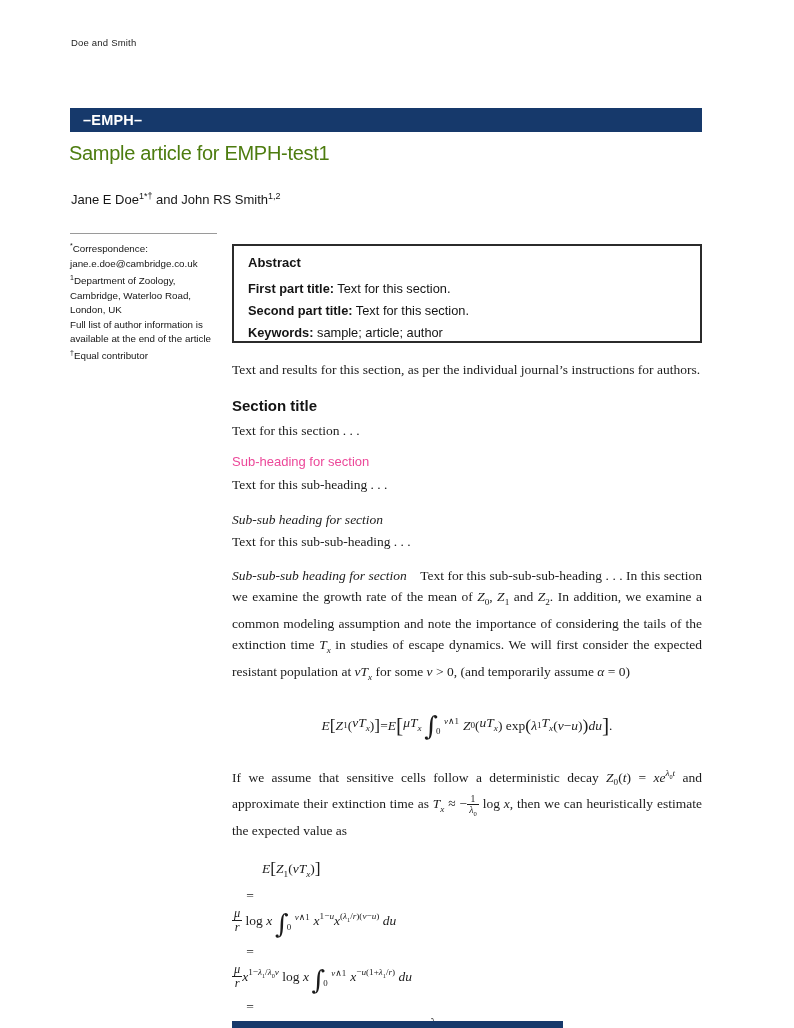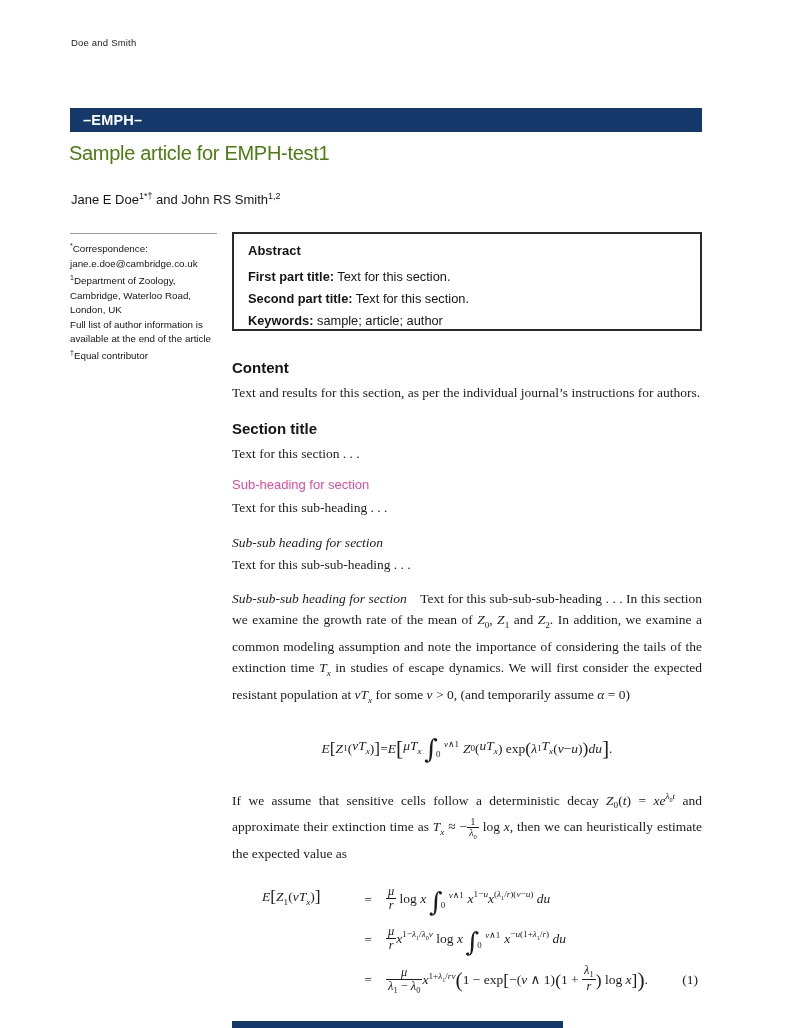--- a/index.html
+++ b/index.html
@@ -46,21 +46,21 @@
   
   .sidebar{
     position:absolute;left:70px;top:233px;width:147px;
     border-top:1px solid #9a9a9a;padding-top:5px;
     font-family:"Liberation Sans",sans-serif;
     font-size:9.8px;line-height:14.4px;color:#141414;
   }
   .sidebar sup{font-size:7px;}
   
   .abstract-box{
-    position:absolute;left:232px;top:232px;width:470px;height:99px;
+    position:absolute;left:232px;top:244px;width:470px;height:99px;
     border:2px solid var(--boxborder);
     padding:9px 14px 0 14px;
     font-family:"Liberation Sans",sans-serif;
     font-size:12.8px;color:#141414;
   }
   .abstract-title{font-weight:bold;font-size:13px;margin-bottom:8px;}
   .abstract-row{line-height:22px;}
   .abstract-row .lab{font-weight:bold;}
   
   .main{
@@ -95,21 +95,21 @@
   .lims{display:inline-block;vertical-align:-.6em;line-height:1.15;font-size:.66em;text-align:left;margin-left:-2px;margin-right:4px;}
   .lims .lt{display:block;padding-left:8px;}
   .lims .lb{display:block;}
   .bg1{font-size:1.3em;vertical-align:-.08em;}
   .bg2{font-size:1.6em;vertical-align:-.14em;font-weight:300;}
   .display-eq{
     text-align:center;margin:6px 0 16px 0;min-height:42px;
     display:flex;align-items:center;justify-content:center;
   }
   .eqarray{margin:4px 0 0 0;}
-  .eqrow{display:flex;align-items:center;min-height:37px;margin-bottom:3px;}
+  .eqrow{display:flex;min-height:37px;margin-bottom:3px;flex-direction:column;}
   .eqlhs{margin-left:30px;width:88px;}
   .eqrel{width:36px;text-align:center;}
   .eqrhs{}
   .eqnum{margin-left:auto;padding-right:4px;}
   
   .footer-bar{
     position:absolute;left:232px;bottom:0;width:331px;height:7px;
     background:var(--banner);
   }
 </style>
@@ -150,21 +150,20 @@
       <span>Text for this section.</span>
     </div>
     <div class="abstract-row">
       <span class="lab">Keywords:</span>
       <span>sample; article; author</span>
     </div>
   </div>
 
   <div class="main">
 
-    <div class="h-sec">Content</div>
     <p class="para">Text and results for this section, as per the individual journal’s instructions for authors.</p>
 
     <div class="h-sec">Section title</div>
     <p class="para tight">Text for this section . . .</p>
 
     <div class="h-sub">Sub-heading for section</div>
     <p class="para tight">Text for this sub-heading . . .</p>
 
     <div class="h-subsub">Sub-sub heading for section</div>
     <p class="para tight">Text for this sub-sub-heading . . .</p>

